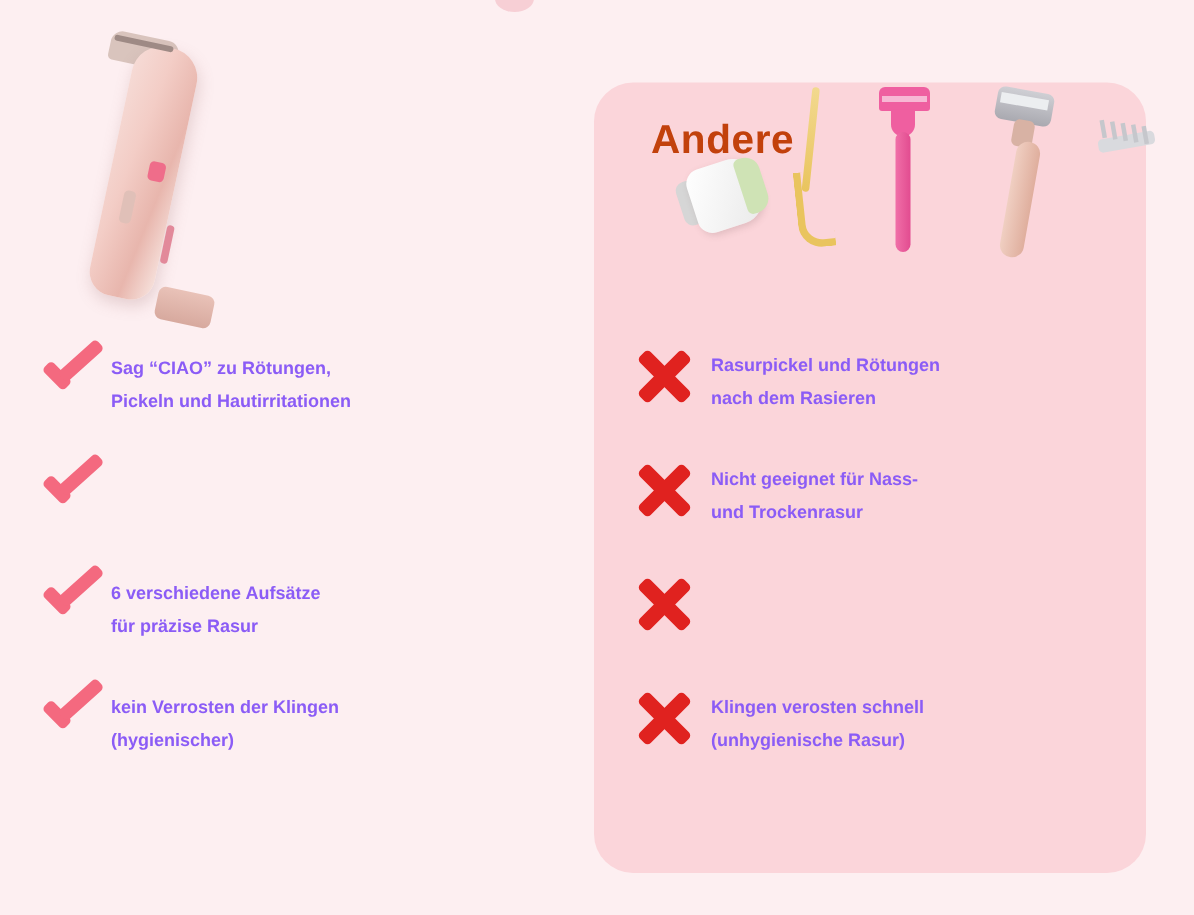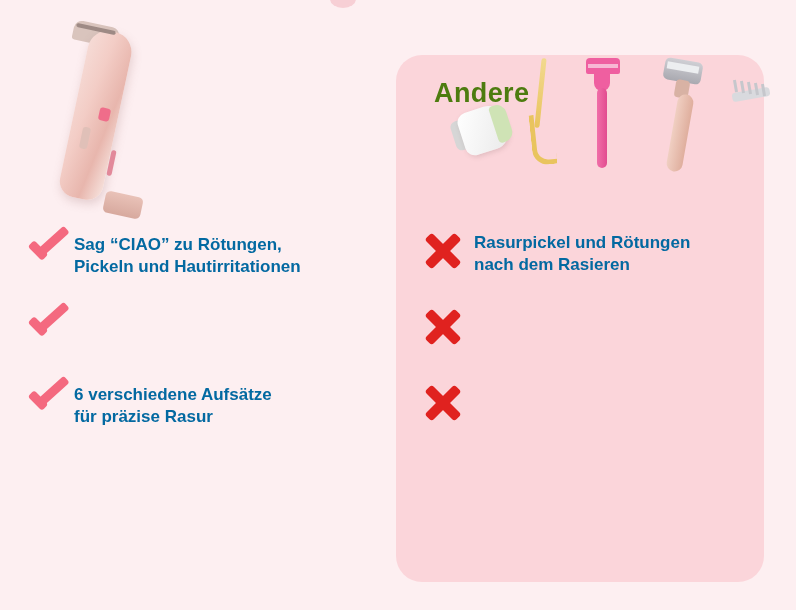--- a/index.html
+++ b/index.html
@@ -31,21 +31,21 @@
     background: #fbd5da;
     border-radius: 26px;
   }
 
   .panel-title {
     position: absolute;
     left: 434px;
     top: 78px;
     font-size: 27px;
     font-weight: bold;
-    color: #4d7c0f;
+    color: #c2410c;
     letter-spacing: 0.4px;
     text-align: right;
   }
 
   
   .trimmer {
     position: absolute;
     left: 52px;
     top: 22px;
     width: 120px;
@@ -288,23 +288,23 @@
     align-items: flex-start;
     margin-bottom: 26px;
   }
   .item .mark {
     flex: 0 0 auto;
     width: 56px;
     height: 48px;
     position: relative;
   }
   .item .text {
-    font-size: 17px;
+    font-size: 12px;
     font-weight: bold;
-    color: #0369a1;
+    color: #8b5cf6;
     line-height: 22px;
     padding-top: 6px;
     white-space: pre-line;
   }
   .col-right .item .text { padding-top: 4px; }
   .col-right .item { margin-bottom: 28px; align-items: flex-end; }
 
   
   .check {
     position: absolute;
@@ -451,50 +451,72 @@
       <div class="mark">
         <div class="check">
             <div class="b1"></div>
             <div class="b2"></div>
           </div>
       </div>
       <div class="text">6 verschiedene Aufsätze
 für präzise Rasur</div>
     </div>
 
+    <div class="item">
+      <div class="mark">
+        <div class="check">
+            <div class="b1"></div>
+            <div class="b2"></div>
+          </div>
+      </div>
+      <div class="text">kein Verrosten der Klingen
+(hygienischer)</div>
+    </div>
 
   </div>
 
   <div class="col col-right">
 
     <div class="item">
       <div class="mark">
         <div class="cross">
             <div class="b1"></div>
             <div class="b2"></div>
           </div>
       </div>
       <div class="text">Rasurpickel und Rötungen
 nach dem Rasieren</div>
     </div>
 
-
     <div class="item">
       <div class="mark">
         <div class="cross">
             <div class="b1"></div>
             <div class="b2"></div>
           </div>
       </div>
+      <div class="text">Nicht geeignet für Nass-
+und Trockenrasur</div>
     </div>
 
     <div class="item">
       <div class="mark">
         <div class="cross">
             <div class="b1"></div>
             <div class="b2"></div>
           </div>
       </div>
     </div>
 
+    <div class="item">
+      <div class="mark">
+        <div class="cross">
+            <div class="b1"></div>
+            <div class="b2"></div>
+          </div>
+      </div>
+      <div class="text">Klingen verosten schnell
+(unhygienische Rasur)</div>
+    </div>
+
   </div>
 
 </div>
 
 </body></html>

